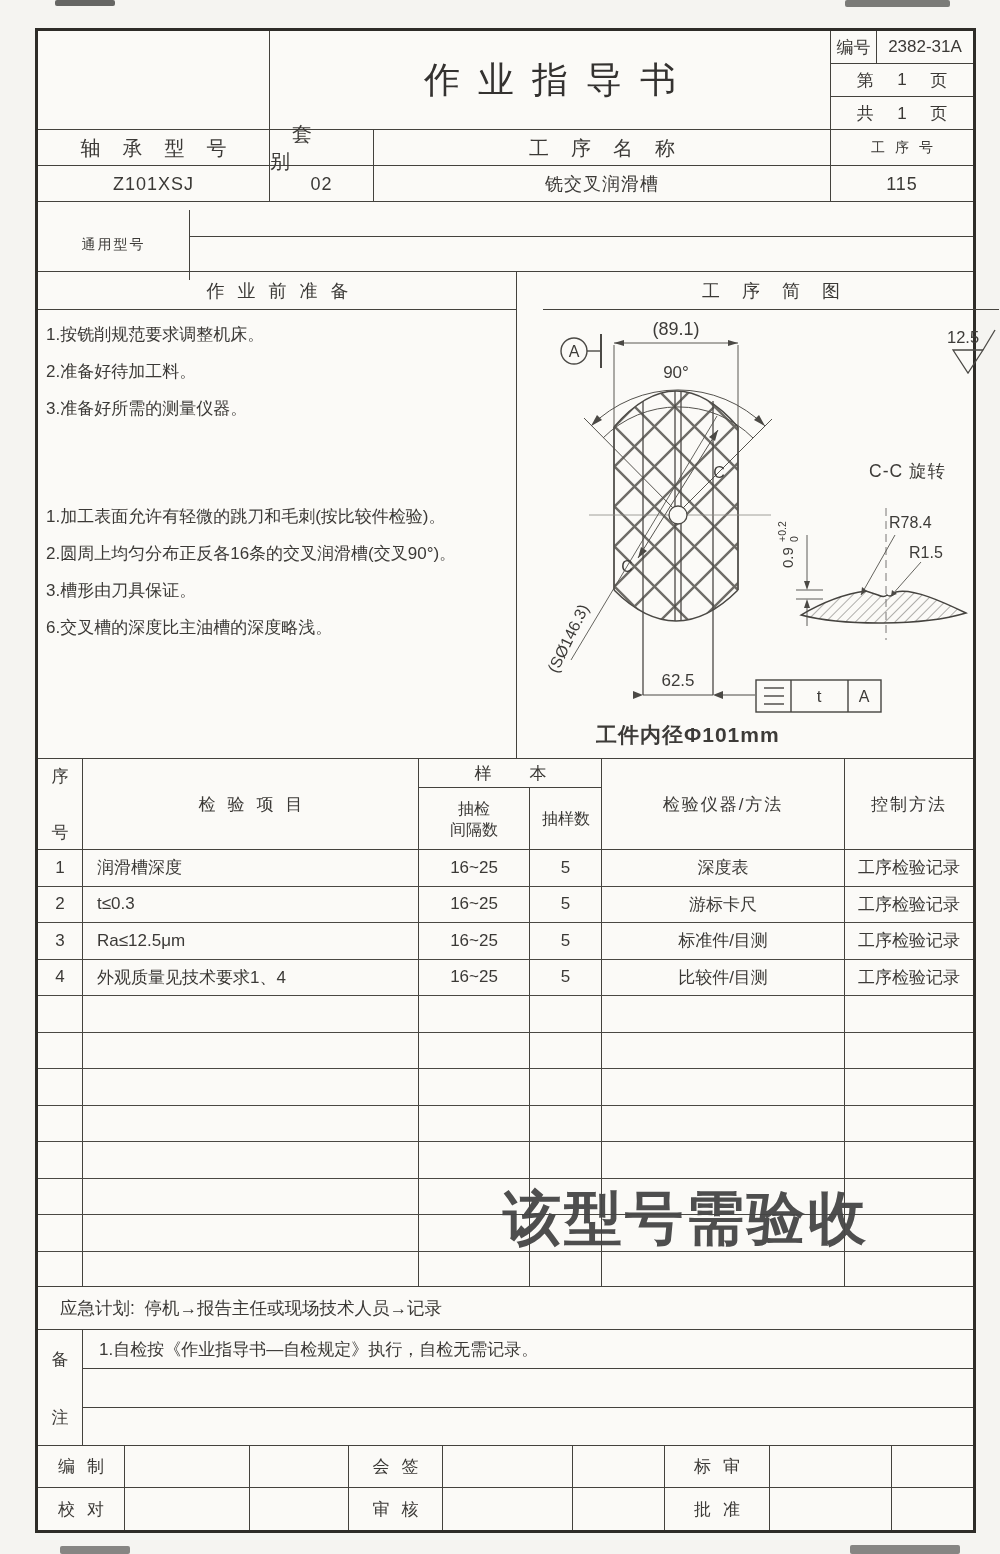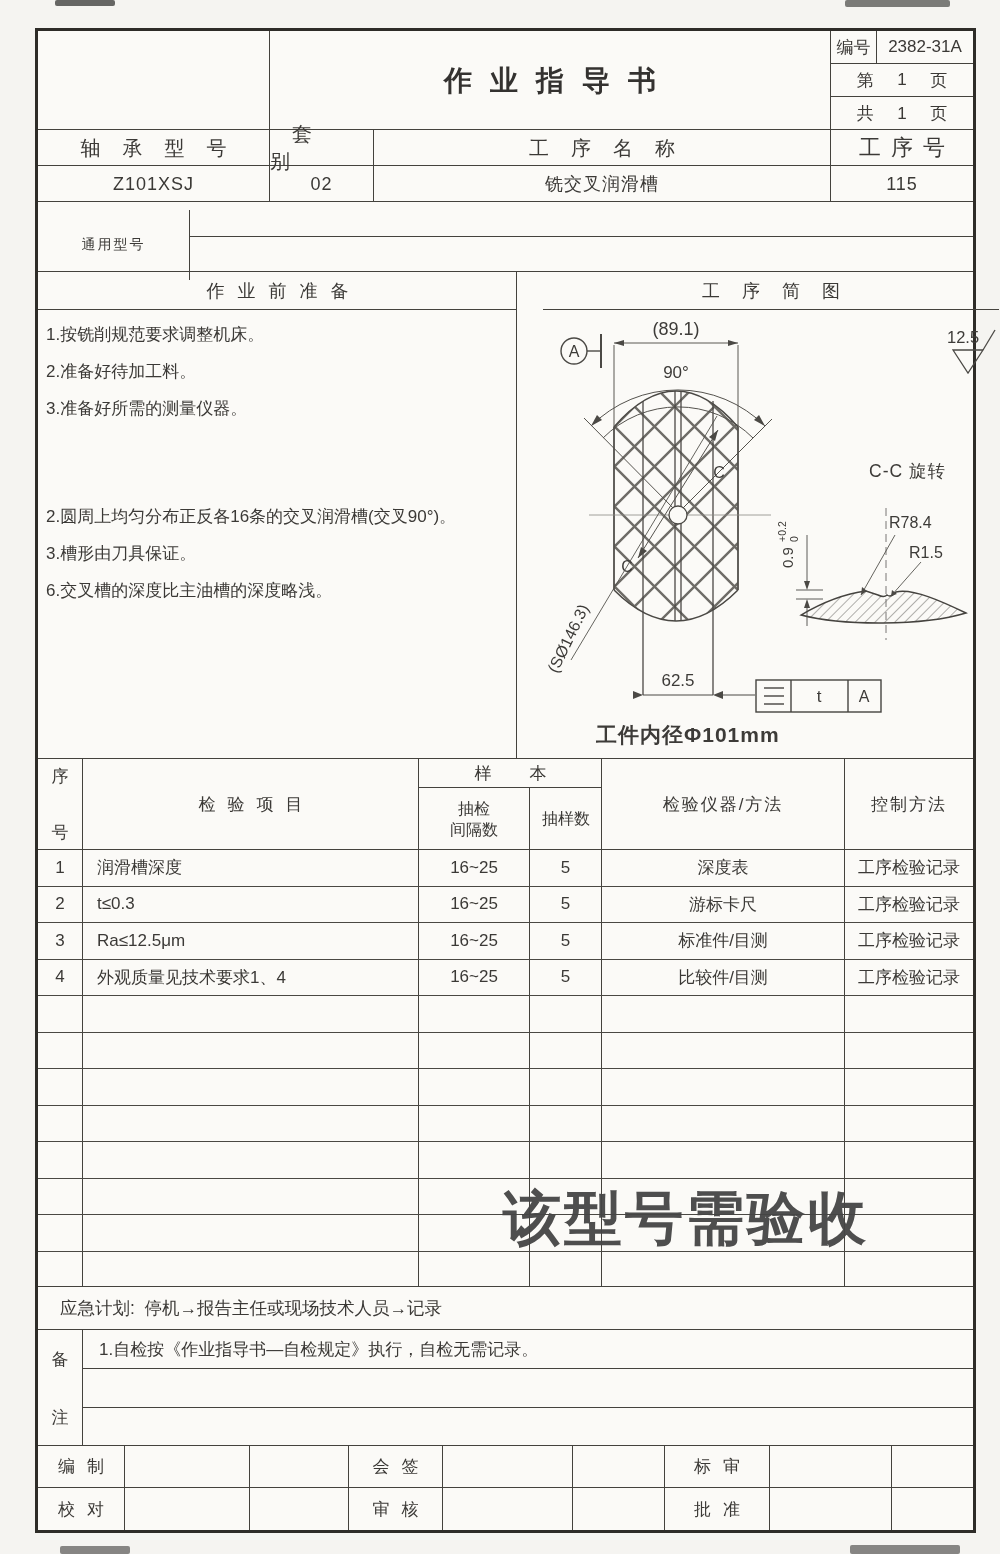--- a/index.html
+++ b/index.html
@@ -14,23 +14,23 @@
   .form{
     position:absolute;left:35px;top:28px;width:941px;height:1505px;
     border:3px solid #2e2c28;background:#fbfaf7;box-sizing:border-box;
   }
   .b{position:absolute;box-sizing:border-box;}
   .br{border-right:1.5px solid #44423d;}
   .bb{border-bottom:1.5px solid #44423d;}
   .bt{border-top:1.5px solid #44423d;}
   .cen{display:flex;align-items:center;justify-content:center;}
   .left-al{display:flex;align-items:center;justify-content:flex-start;}
-  .doc-title{font-size:28px;font-weight:700;letter-spacing:18px;text-indent:18px;color:#343230;}
+  .doc-title{font-size:36px;font-weight:400;letter-spacing:18px;text-indent:18px;color:#343230;}
   .hdr-label{font-size:20px;letter-spacing:22px;text-indent:22px;}
-  .hdr-label-tight{font-size:22px;letter-spacing:10px;text-indent:10px;}
+  .hdr-label-tight{font-size:14px;letter-spacing:10px;text-indent:10px;}
   .hdr-value{font-size:18px;letter-spacing:1px;}
   .rb-row{display:flex;align-items:center;font-size:17px;}
   .rb-spread{justify-content:space-around;padding:0 14px;}
   .sec-head{font-size:18px;letter-spacing:13px;text-indent:13px;font-weight:500;}
   .list-item{font-size:17px;line-height:37px;white-space:nowrap;}
   .tbl-head{font-size:17px;letter-spacing:12px;text-indent:12px;}
   .tbl-head-plain{font-size:17px;letter-spacing:2px;}
   .cell-txt{font-size:17px;}
   .irow{flex:1;display:flex;border-bottom:1.5px solid #4a4843;}
   .irow:last-child{border-bottom:none;}
@@ -110,20 +110,21 @@
     <div class="b bb" style="left:0;top:241px;width:935px;height:487px">
 
       <div class="b br" style="left:0;top:0;width:479px;height:487px">
         <div class="b bb cen sec-head" style="left:0;top:0;width:479px;height:38px">作业前准备</div>
         <div class="b" style="left:0;top:38px;width:479px;height:140px;padding:6px 0 0 8px">
           <div class="list-item">1.按铣削规范要求调整机床。</div>
           <div class="list-item">2.准备好待加工料。</div>
           <div class="list-item">3.准备好所需的测量仪器。</div>
         </div>
         <div class="b" style="left:0;top:216px;width:479px;height:271px;padding:10px 0 0 8px">
+          <div class="list-item">1.加工表面允许有轻微的跳刀和毛刺(按比较件检验)。</div>
           <div class="list-item">2.圆周上均匀分布正反各16条的交叉润滑槽(交叉90°)。</div>
           <div class="list-item">3.槽形由刀具保证。</div>
           <div class="list-item">6.交叉槽的深度比主油槽的深度略浅。</div>
         </div>
       </div>
 
       <div class="b" style="left:505px;top:0;width:456px;height:487px">
         <div class="b bb cen sec-head" style="left:0;top:0;width:456px;height:38px;letter-spacing:22px;text-indent:22px">工序简图</div>
         <div class="b" style="left:0;top:38px;width:456px;height:449px">
           <svg width="456" height="449" viewBox="0 0 456 449">

